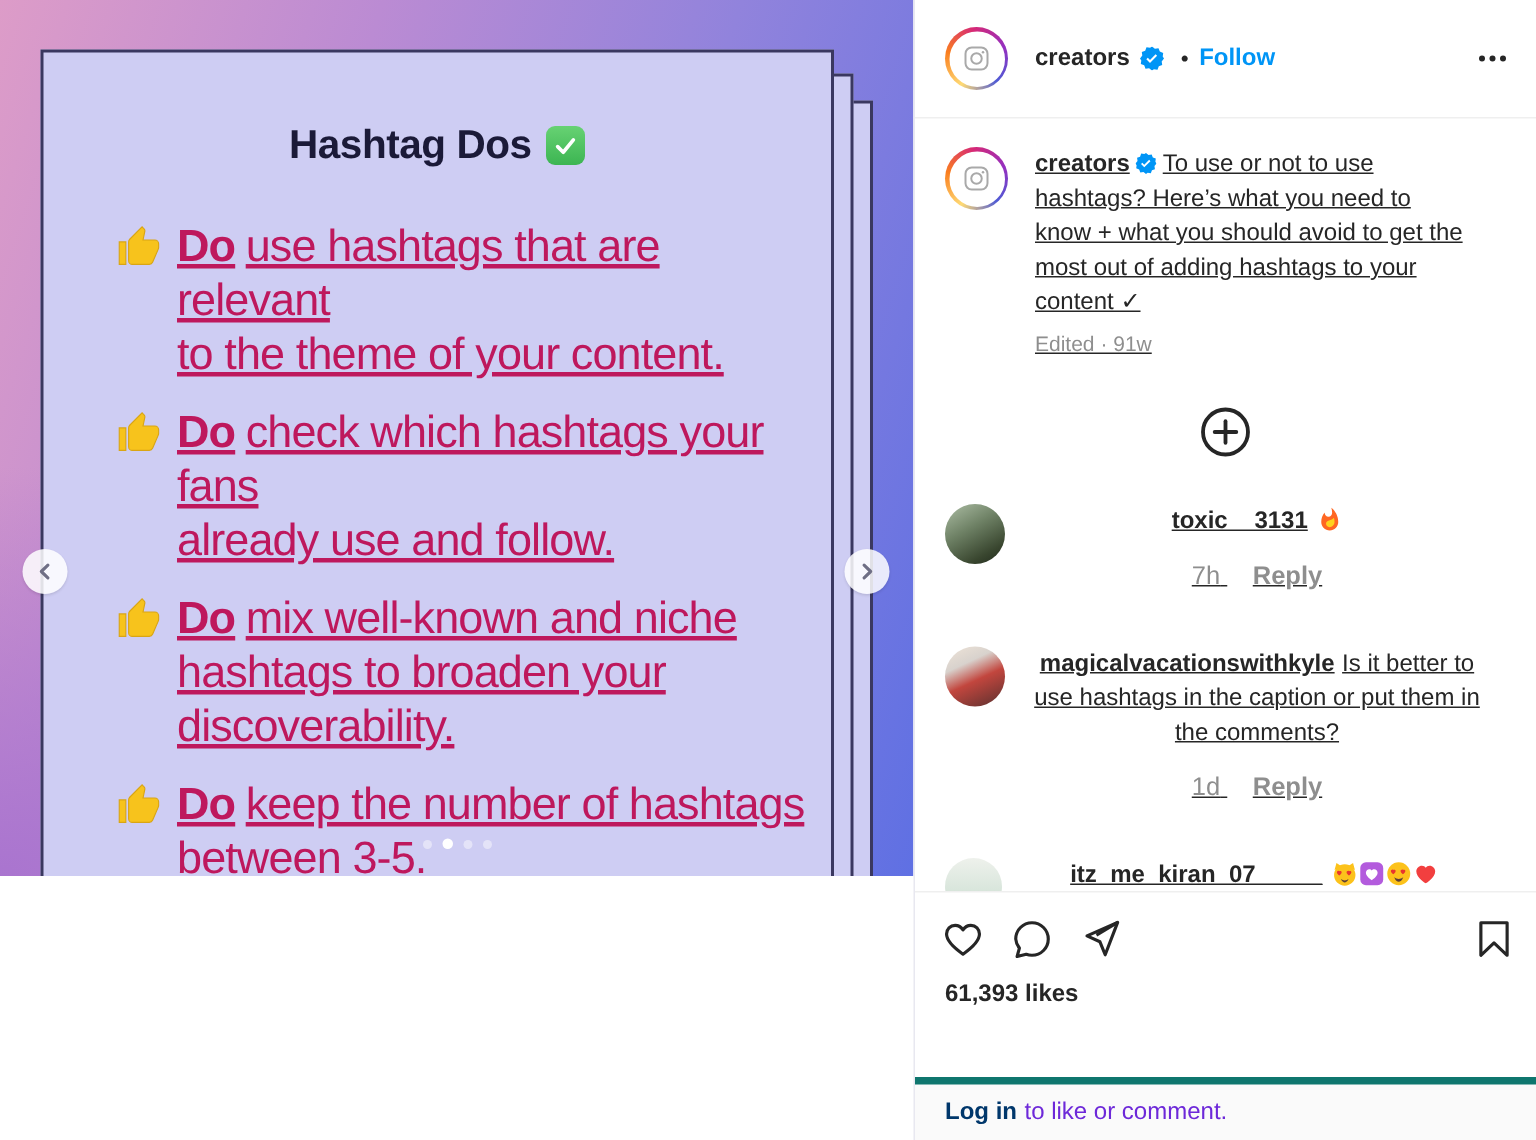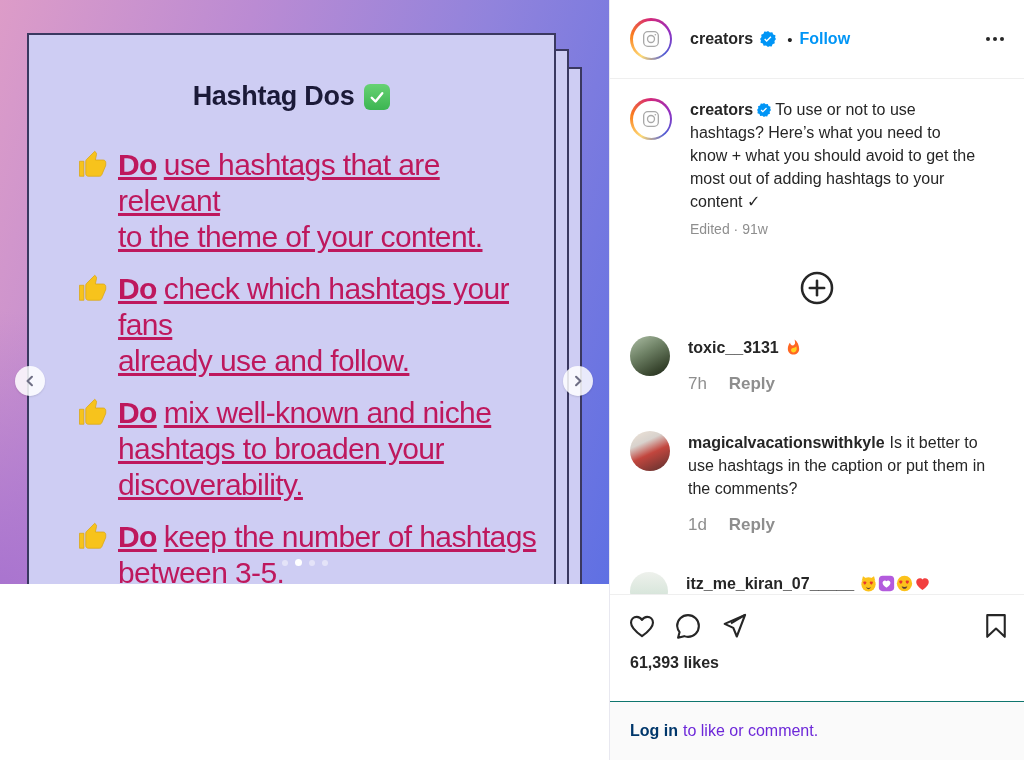--- a/index.html
+++ b/index.html
@@ -47,49 +47,49 @@
   .avatar-ring .inner{width:100%;height:100%;border-radius:50%;background:#fff;
     display:flex;align-items:center;justify-content:center;border:2px solid #fff;}
   .uname{font-weight:bold;font-size:16px;color:#262626;cursor:pointer;}
   .hdr-left{display:flex;align-items:center;gap:7px;margin-left:18px;}
   .sep-dot{color:#262626;font-size:15px;}
   .follow{color:#0095f6;font-weight:600;font-size:16px;cursor:pointer;}
   .more-btn{margin-left:auto;display:flex;gap:3px;padding:8px 4px;cursor:pointer;}
   .more-btn i{width:4px;height:4px;border-radius:50%;background:#262626;}
 
   .dp-scroll{position:absolute;top:80px;left:0;right:0;height:514px;overflow:hidden;}
-  .row{display:flex;padding:0 16px 0 20px;}
+  .row{display:flex;padding:0 16px 0 20px;text-decoration:underline;}
   .caption-row{margin-top:18px;}
   .body-col{margin-left:18px;}
   .cap-text{width:286px;font-size:16px;line-height:23px;color:#262626;}
   .cap-text b{margin-right:4px;}
   .badge{display:inline-block;vertical-align:-2px;margin-right:4px;}
   .edited{margin-top:8px;font-size:14px;color:#8e8e8e;}
   .plus-wrap{margin-top:33px;display:flex;justify-content:center;}
   .plus-btn{width:36px;height:36px;cursor:pointer;}
   .comments{margin-top:30px;}
-  .comment{margin-bottom:36px;}
+  .comment{margin-bottom:36px;text-align:center;}
   .cmt-avatar{flex:0 0 40px;width:40px;height:40px;border-radius:50%;}
   .cmt-avatar.av-toxic{background:linear-gradient(150deg,#aebfa6 0%,#6f8266 40%,#39462f 78%,#20291c 100%);}
   .cmt-avatar.av-kyle{background:linear-gradient(155deg,#efe4d8 0%,#d8d2cd 30%,#c2463e 55%,#58302e 100%);}
   .cmt-avatar.av-kiran{background:linear-gradient(180deg,#eef1ec 0%,#d9e6dc 55%,#bfcfc3 100%);}
   .cmt-body{margin-left:18px;width:300px;font-size:16px;line-height:23px;}
   .cmt-body b{margin-right:5px;}
   .cmt-meta{margin-top:13px;font-size:17px;color:#8e8e8e;}
   .cmt-meta .reply{margin-left:17px;font-weight:600;cursor:pointer;}
   .comment.last{margin-bottom:0;}
   .emoji{display:inline-block;vertical-align:-3px;margin-left:1px;}
 
   .dp-bottom{position:absolute;top:594px;left:0;right:0;bottom:0;border-top:1px solid #efefef;}
   .actions{display:flex;align-items:center;padding:17px 14px 0 18px;}
   .act{width:28px;height:28px;cursor:pointer;margin-right:18px;}
   .act.save{margin-left:auto;margin-right:0;}
   .likes{margin:14px 0 0 20px;font-size:16px;font-weight:bold;cursor:pointer;}
   .date{margin:6px 0 0 20px;font-size:12px;color:#8e8e8e;letter-spacing:.3px;}
-  .login-bar{position:absolute;left:0;right:0;bottom:0;height:59px;border-top:1px solid #0f766e;
+  .login-bar{position:absolute;left:0;right:0;bottom:0;height:42px;border-top:5px solid #0f766e;
     background:#fafafa;display:flex;align-items:center;padding:0 20px;font-size:16px;}
   .login-link{color:#00376b;font-weight:600;cursor:pointer;}
   .login-rest{color:#6d28d9;margin-left:5px;}
   svg{display:block;}
 </style>
 </head>
 <body>
 
 <div class="stage">
 

